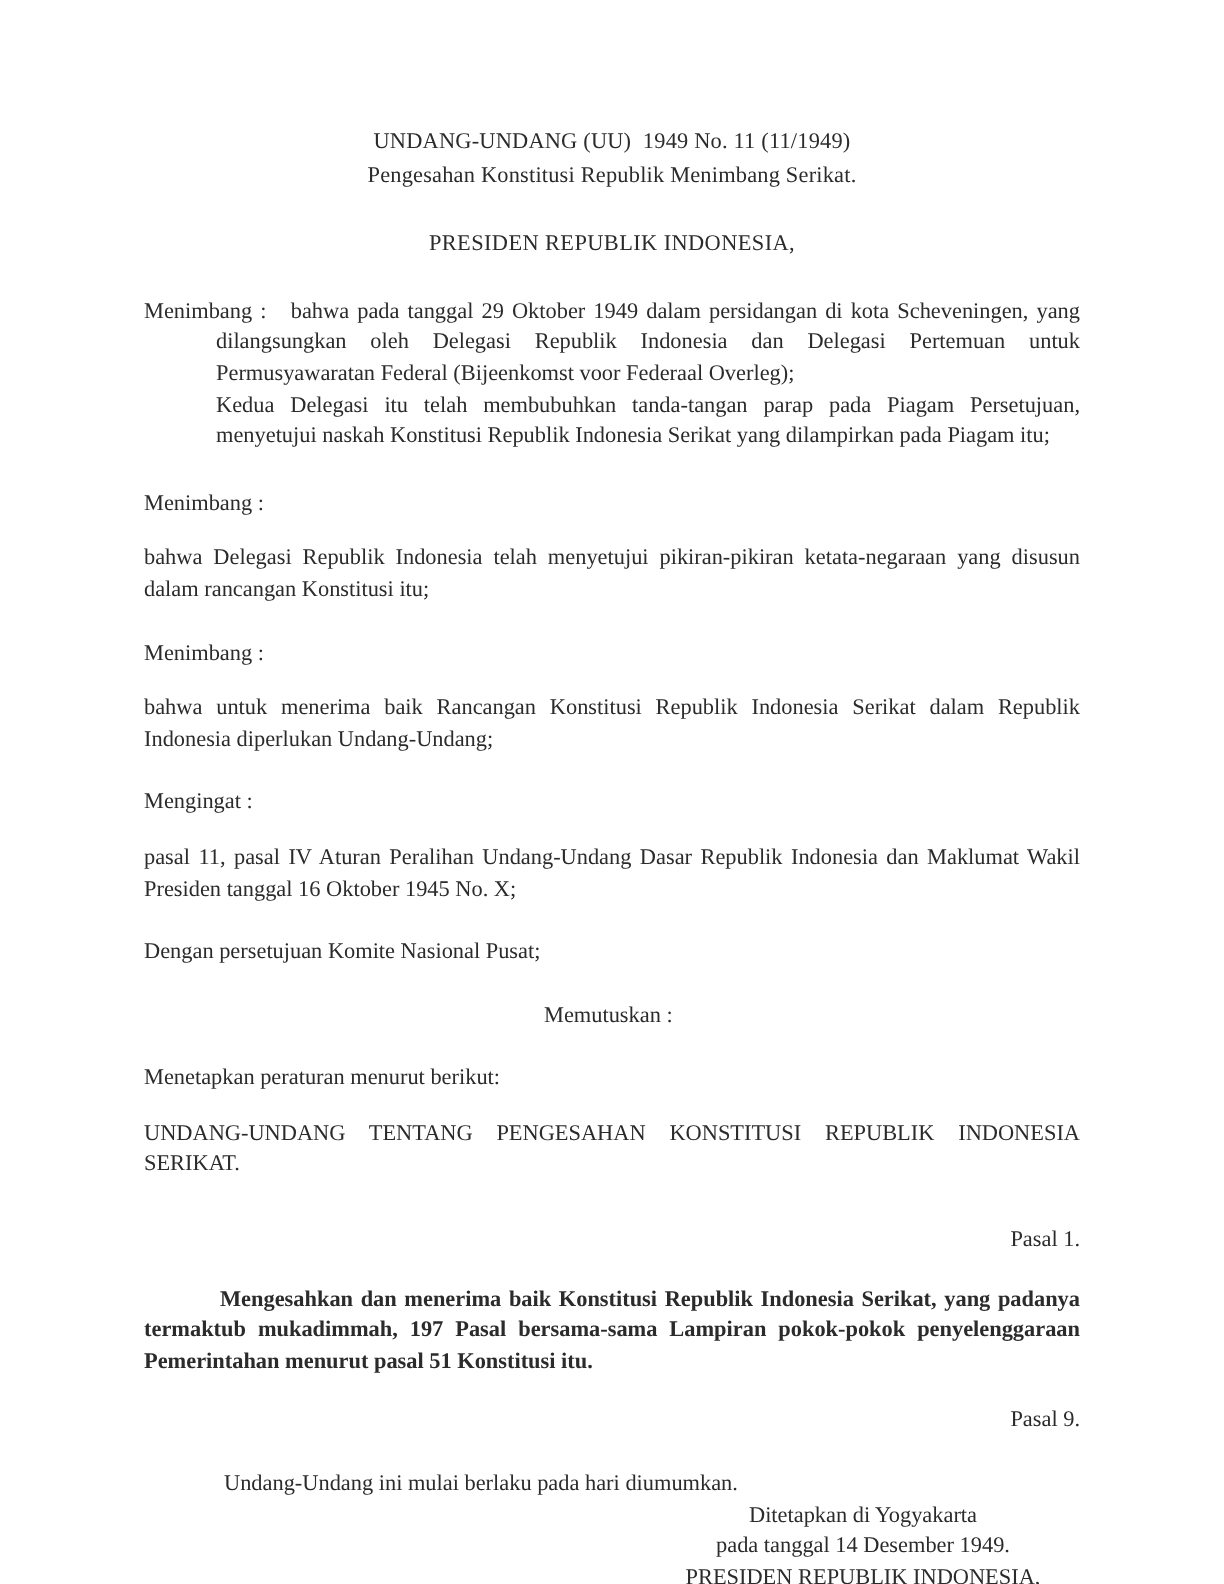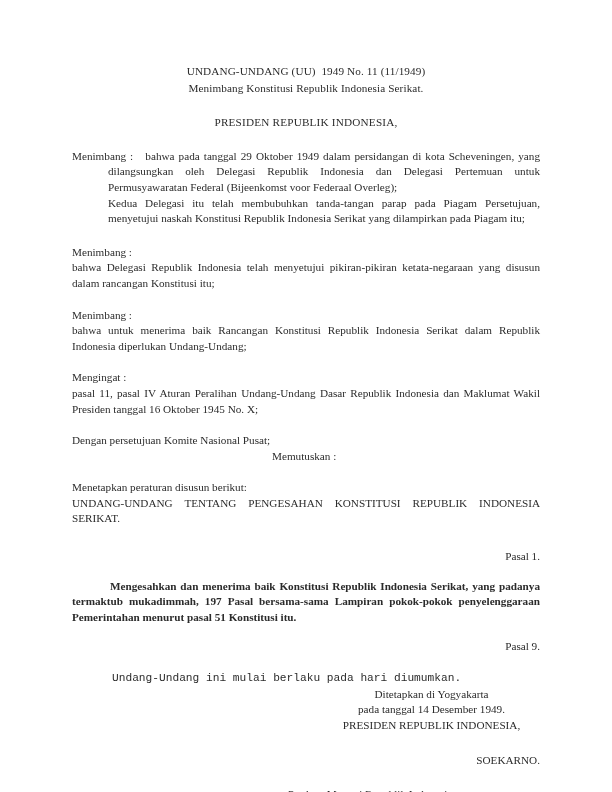--- a/index.html
+++ b/index.html
@@ -70,44 +70,45 @@
     text-align: justify;
   }
   .hang-cont {
     padding-left: 36px;
     text-align: justify;
     text-indent: 0;
   }
 
   .plain {
     text-align: justify;
+    margin-top: 12px;
   }
   .plain-left {
     text-align: left;
   }
 
   .para-indent {
     text-align: justify;
     text-indent: 38px;
     font-weight: bold;
   }
 
   .center {
     text-align: right;
   }
 
   .centerish {
     text-align: left;
     padding-left: 200px;
+    margin-top: 16px;
   }
 
   .indent-40 {
     padding-left: 40px;
     text-align: left;
-    font-family: Liberation Mono, monospace;
   }
 
   .sig-block {
     padding-left: 251px;
     text-align: center;
   }
   .sig-line { white-space: pre; display: block; }
 
   .sig-name {
     padding-left: 320px;
@@ -124,21 +125,21 @@
   .nowrap { white-space: pre; }
 </style>
 </head>
 <body style="color: rgb(43, 43, 43); background: rgb(255, 255, 255);">
 
 <div class="page">
   <div class="content">
 
     <div class="title-block">
       <span class="title-line title-line-1">UNDANG-UNDANG (UU)  1949 No. 11 (11/1949)</span>
-      <span class="title-line title-line-2">Menimbang Konstitusi Republik Indonesia Serikat.</span>
+      <span class="title-line title-line-2">Pengesahan Konstitusi Republik Menimbang Serikat.</span>
     </div>
 
     <div class="presiden-head">PRESIDEN REPUBLIK INDONESIA,</div>
 
     <div class="spacer-18"></div>
 
     <div class="hang-block"><span class="nowrap">Menimbang :</span><span>&nbsp;&nbsp;&nbsp;</span><span>bahwa pada tanggal 29 Oktober 1949 dalam persidangan di kota Scheveningen, yang dilangsungkan oleh Delegasi Republik Indonesia dan Delegasi Pertemuan untuk Permusyawaratan Federal (Bijeenkomst voor Federaal Overleg);</span></div>
     <div class="hang-cont">Kedua Delegasi itu telah membubuhkan tanda-tangan parap pada Piagam Persetujuan, menyetujui naskah Konstitusi Republik Indonesia Serikat yang dilampirkan pada Piagam itu;</div>
 
     <div class="spacer-18"></div>
@@ -157,21 +158,21 @@
     <div class="plain">pasal 11, pasal IV Aturan Peralihan Undang-Undang Dasar Republik Indonesia dan Maklumat Wakil Presiden tanggal 16 Oktober 1945 No. X;</div>
 
     <div class="spacer-16"></div>
 
     <div class="plain-left">Dengan persetujuan Komite Nasional Pusat;</div>
 
     <div class="centerish">Memutuskan :</div>
 
     <div class="spacer-16"></div>
 
-    <div class="plain-left">Menetapkan peraturan disusun berikut:</div>
+    <div class="plain-left">Menetapkan peraturan menurut berikut:</div>
     <div class="plain">UNDANG-UNDANG TENTANG PENGESAHAN KONSTITUSI REPUBLIK INDONESIA SERIKAT.</div>
 
     <div class="spacer-22"></div>
 
     <div class="center">Pasal 1.</div>
 
     <div class="spacer-14"></div>
 
     <div class="para-indent">Mengesahkan dan menerima baik Konstitusi Republik Indonesia Serikat, yang padanya termaktub mukadimmah, 197 Pasal bersama-sama Lampiran pokok-pokok penyelenggaraan Pemerintahan menurut pasal 51 Konstitusi itu.</div>
 

